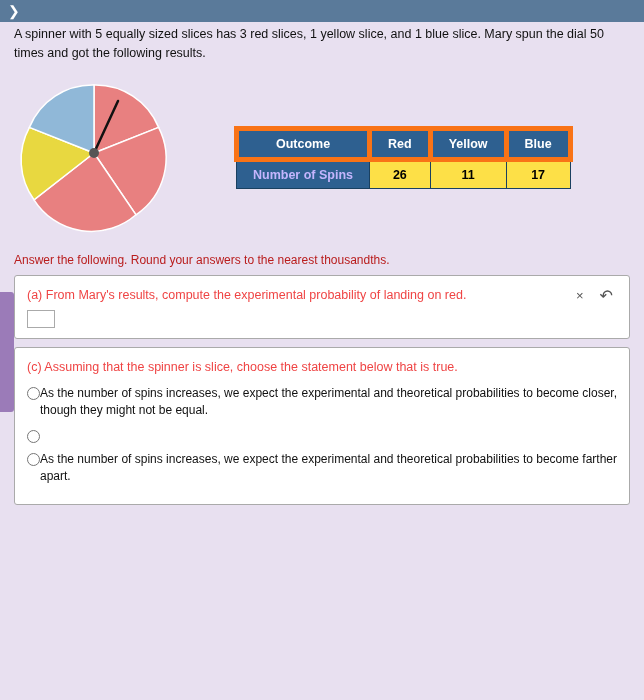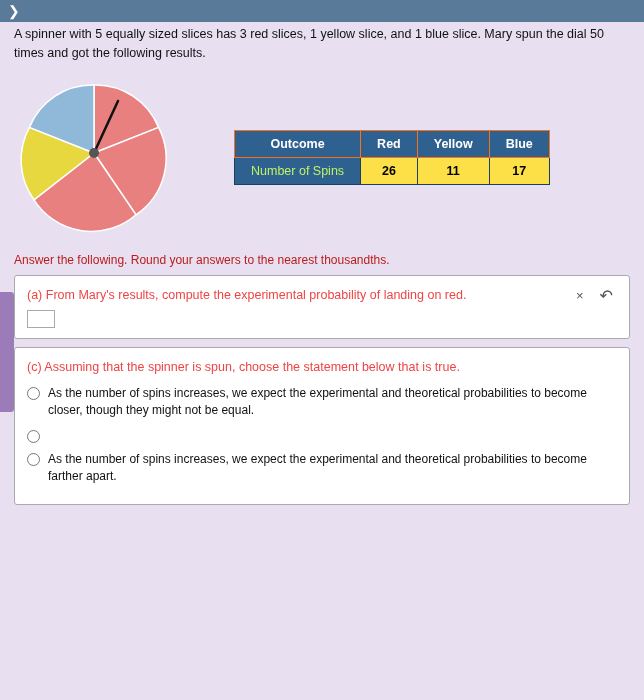--- a/index.html
+++ b/index.html
@@ -55,39 +55,39 @@
     }
     .outcome-table {
       border-collapse: collapse;
     }
     .outcome-table th {
       background: #2e6090;
       color: white;
       padding: 6px 16px;
       font-size: 12.5px;
       font-weight: bold;
-      border: 1px solid #f97316;
+      border: 5px solid #f97316;
       text-align: center;
     }
     .outcome-table th.first-col {
       background: #2e6090;
       text-align: center;
     }
     .outcome-table td {
       padding: 6px 16px;
       font-size: 12.5px;
       border: 1px solid #1a4060;
       text-align: center;
       background: #fde047;
       font-weight: bold;
     }
     .outcome-table td.label-col {
       background: #2e6090;
-      color: #bef264;
-      font-weight: normal;
+      color: #c4b5fd;
+      font-weight: bold;
     }
     .round-note {
       font-size: 12px;
       color: #b91c1c;
       margin-bottom: 8px;
     }
     .answer-box {
       background: white;
       border: 1px solid #aaa;
       border-radius: 3px;
@@ -130,21 +130,21 @@
       color: #555;
       cursor: pointer;
       background: none;
       border: none;
       padding: 0 4px;
     }
     .radio-option {
       display: flex;
       align-items: flex-start;
       margin-bottom: 8px;
-      gap: 8px;
+      gap: 0;
     }
     .radio-option input[type="radio"] {
       margin-top: 2px;
       flex-shrink: 0;
     }
     .radio-label {
       font-size: 12px;
       color: #111;
       line-height: 1.45;
     }
@@ -217,21 +217,21 @@
     <div class="x-undo-row">
       <button class="x-btn">×</button>
       <button class="undo-btn">↶</button>
     </div>
     <p class="answer-box-header">(a) From Mary's results, compute the experimental probability of landing on red.</p>
     <input class="input-field" type="text" value="" style="">
   </div>
 
 
   <div class="answer-box">
-    <p class="answer-box-header">(c) Assuming that the spinner is spun, choose the statement below that is true.</p>
+    <p class="answer-box-header">(c) Assuming that the spinner is slice, choose the statement below that is true.</p>
     <div style="margin-top:8px;">
       <div class="radio-option">
         <input type="radio" name="part_c" id="opt1" style="">
         <label class="radio-label" for="opt1">As the number of spins increases, we expect the experimental and theoretical probabilities to become closer, though they might not be equal.</label>
       </div>
       <div class="radio-option">
         <input type="radio" name="part_c" id="opt2" style="">
       </div>
       <div class="radio-option">
         <input type="radio" name="part_c" id="opt3" style="">

